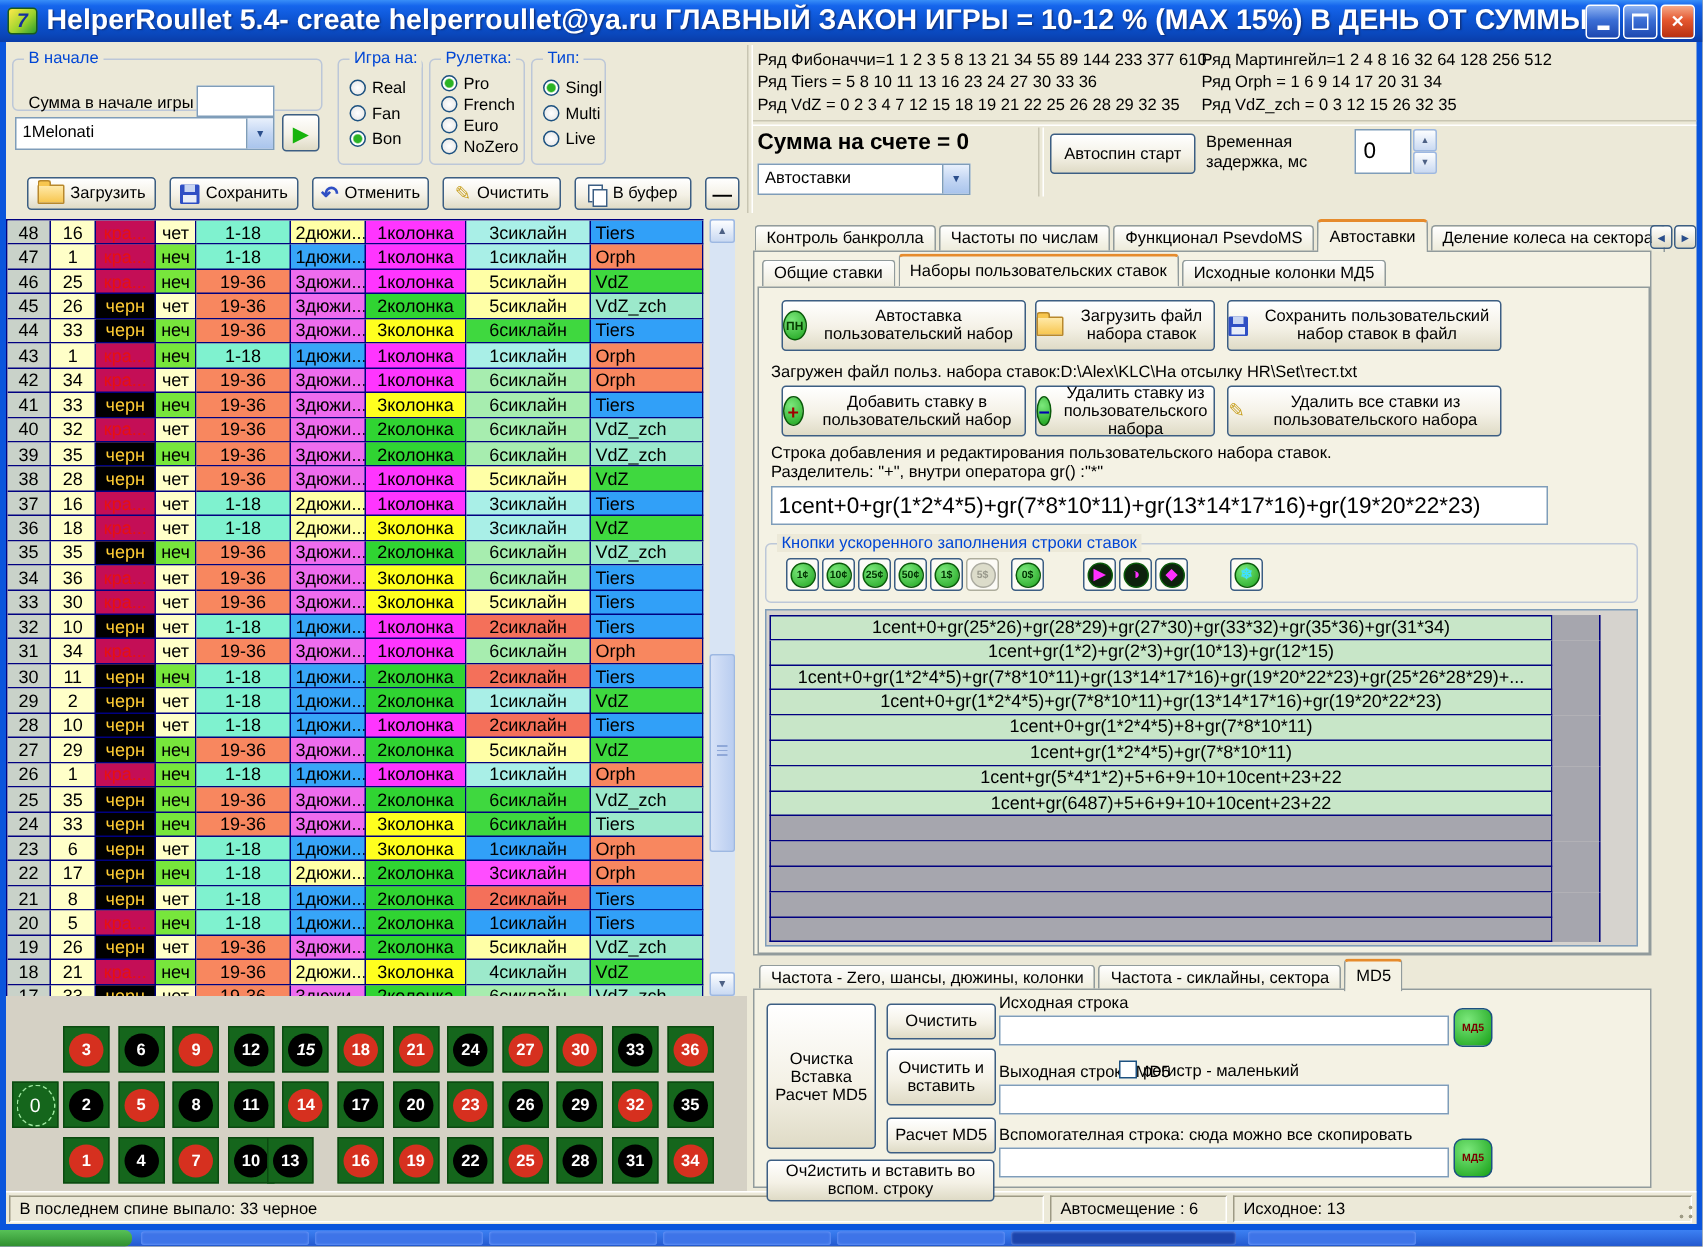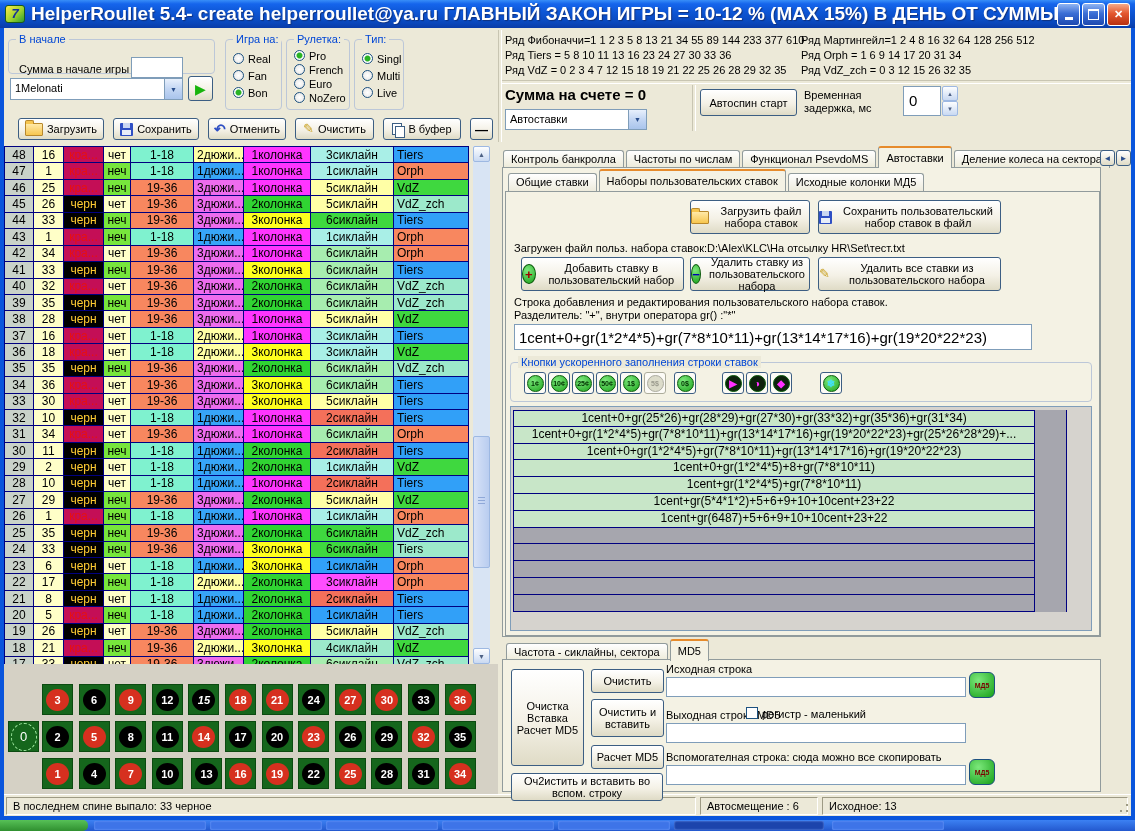--- a/index.html
+++ b/index.html
@@ -344,20 +344,24 @@
       <div class="sclbtn">►</div>
     </div>
 
     <div id="tabpanel">
       <div id="sub-tabs">
             <div class="tab">Общие ставки</div>
             <div class="tab on">Наборы пользовательских ставок</div>
             <div class="tab">Исходные колонки МД5</div>
           </div>
       <div id="subpage">
+        <div class="btn bigbtn" id="b-auto">
+          <span class="gcirc" style="width:20px;height:20px;font-size:8px">ПН</span>
+          <span class="blab">Автоставка пользовательский набор</span>
+        </div>
         <div class="btn bigbtn" id="b-savef">
           <span class="ic-floppy"></span>
           <span class="blab">Сохранить пользовательский набор ставок в файл</span>
         </div>
         <div class="btn bigbtn" id="b-loadf">
           <span class="ic-folder"></span>
           <span class="blab">Загрузить файл набора ставок</span>
         </div>
         <div id="loaded-label">Загружен файл польз. набора ставок:D:\Alex\KLC\На отсылку HR\Set\тест.txt</div>
         <div class="btn bigbtn" id="b-add">
@@ -412,20 +416,24 @@
                   <div class="qcirc snow">❄</div>
                 </div>
               </div>
         </div>
         <div id="betlist">
               <div class="brow">
                 <div class="btxt">1cent+0+gr(25*26)+gr(28*29)+gr(27*30)+gr(33*32)+gr(35*36)+gr(31*34)</div>
                 <div class="bext"></div>
               </div>
               <div class="brow">
+                <div class="btxt">1cent+gr(1*2)+gr(2*3)+gr(10*13)+gr(12*15)</div>
+                <div class="bext"></div>
+              </div>
+              <div class="brow">
                 <div class="btxt">1cent+0+gr(1*2*4*5)+gr(7*8*10*11)+gr(13*14*17*16)+gr(19*20*22*23)+gr(25*26*28*29)+...</div>
                 <div class="bext"></div>
               </div>
               <div class="brow">
                 <div class="btxt">1cent+0+gr(1*2*4*5)+gr(7*8*10*11)+gr(13*14*17*16)+gr(19*20*22*23)</div>
                 <div class="bext"></div>
               </div>
               <div class="brow">
                 <div class="btxt">1cent+0+gr(1*2*4*5)+8+gr(7*8*10*11)</div>
                 <div class="bext"></div>
@@ -460,20 +468,21 @@
               </div>
               <div class="brow empty">
                 <div class="btxt"></div>
                 <div class="bext"></div>
               </div>
             </div>
       </div>
     </div>
 
     <div class="tabstrip" id="bottom-tabs">
+          <div class="tab">Частота - Zero, шансы, дюжины, колонки</div>
           <div class="tab">Частота - сиклайны, сектора</div>
           <div class="tab on">MD5</div>
         </div>
     <div id="md5panel">
       <div class="btn" id="m-big">
         <span class="blab">Очистка
 Вставка
 Расчет MD5</span>
       </div>
       <div class="btn" id="m-clear">
@@ -948,21 +957,21 @@
             </div>
             <div class="bcell" style="left: 74.6px; top: 94px;">
               <div class="bnum" style="background: rgb(0, 0, 0);">4</div>
             </div>
             <div class="bcell" style="left: 111.2px; top: 94px;">
               <div class="bnum" style="background: rgb(214, 48, 31);">7</div>
             </div>
             <div class="bcell" style="left: 147.8px; top: 94px;">
               <div class="bnum" style="background: rgb(0, 0, 0);">10</div>
             </div>
-            <div class="bcell" style="left: 187px; top: 94px;">
+            <div class="bcell" style="left: 174px; top: 94px;">
               <div class="bnum" style="background: rgb(0, 0, 0);">13</div>
             </div>
             <div class="bcell" style="left: 221px; top: 94px;">
               <div class="bnum" style="background: rgb(214, 48, 31);">16</div>
             </div>
             <div class="bcell" style="left: 257.6px; top: 94px;">
               <div class="bnum" style="background: rgb(214, 48, 31);">19</div>
             </div>
             <div class="bcell" style="left: 294.2px; top: 94px;">
               <div class="bnum" style="background: rgb(0, 0, 0);">22</div>

